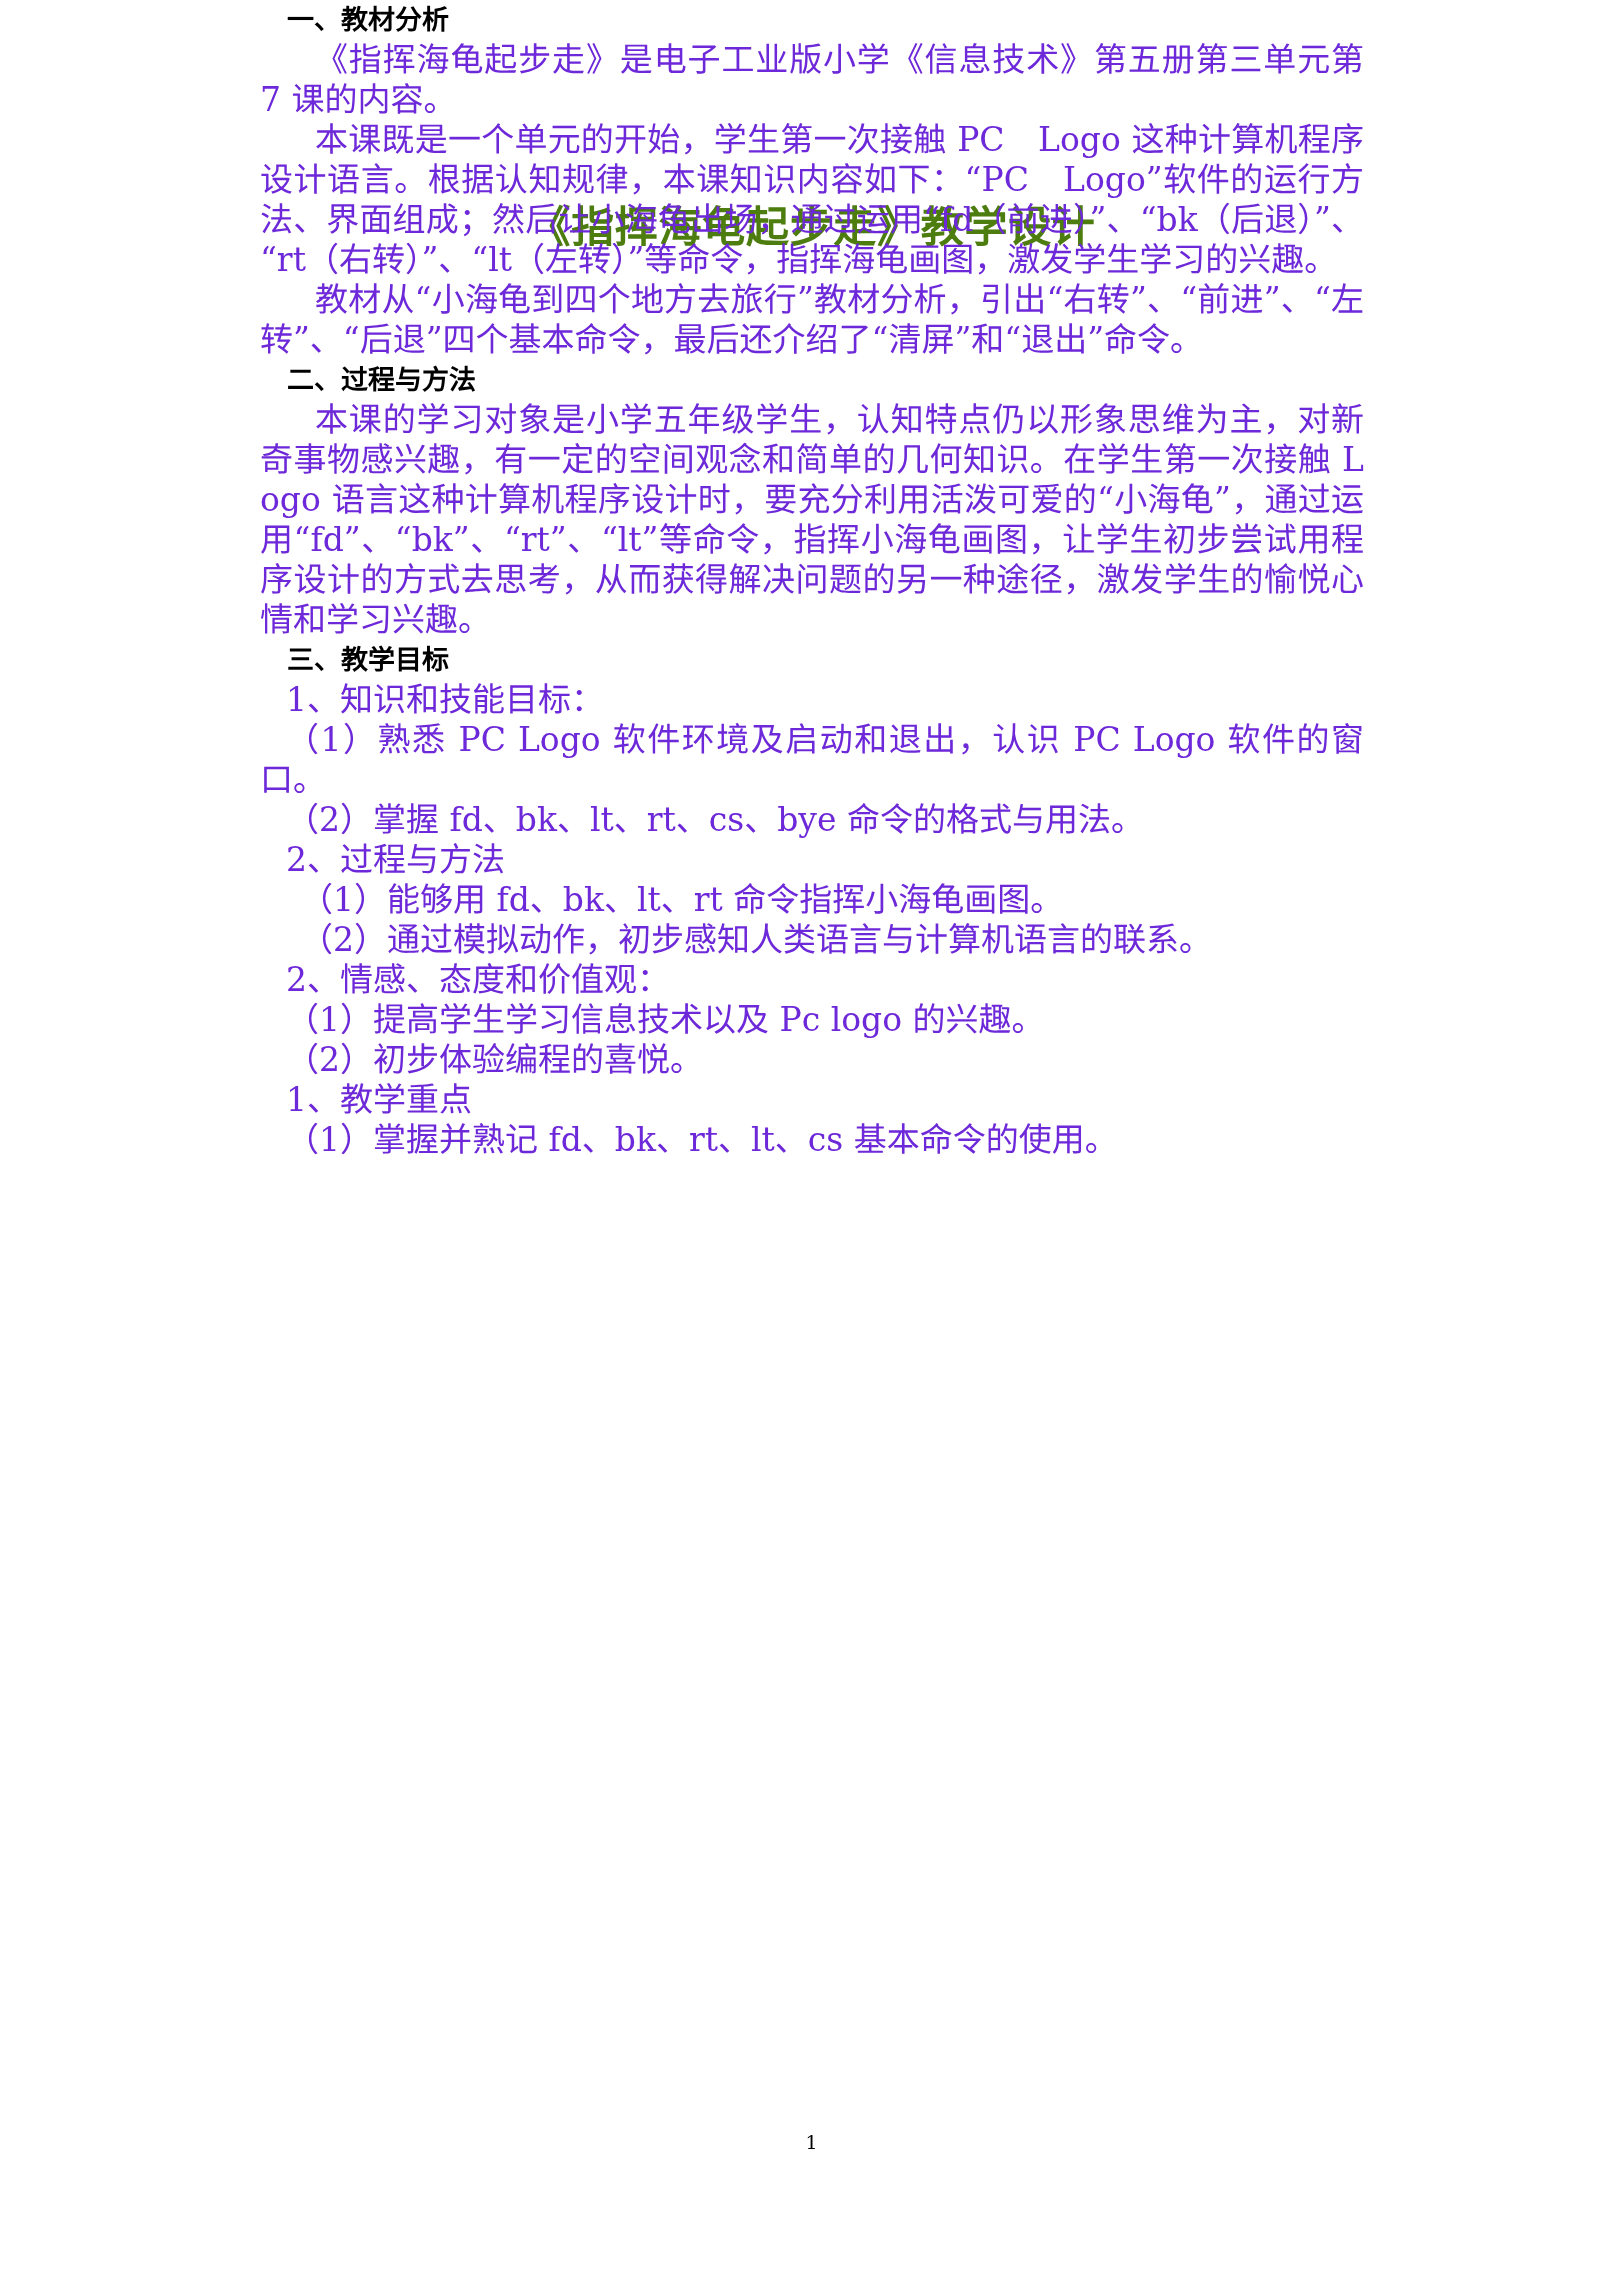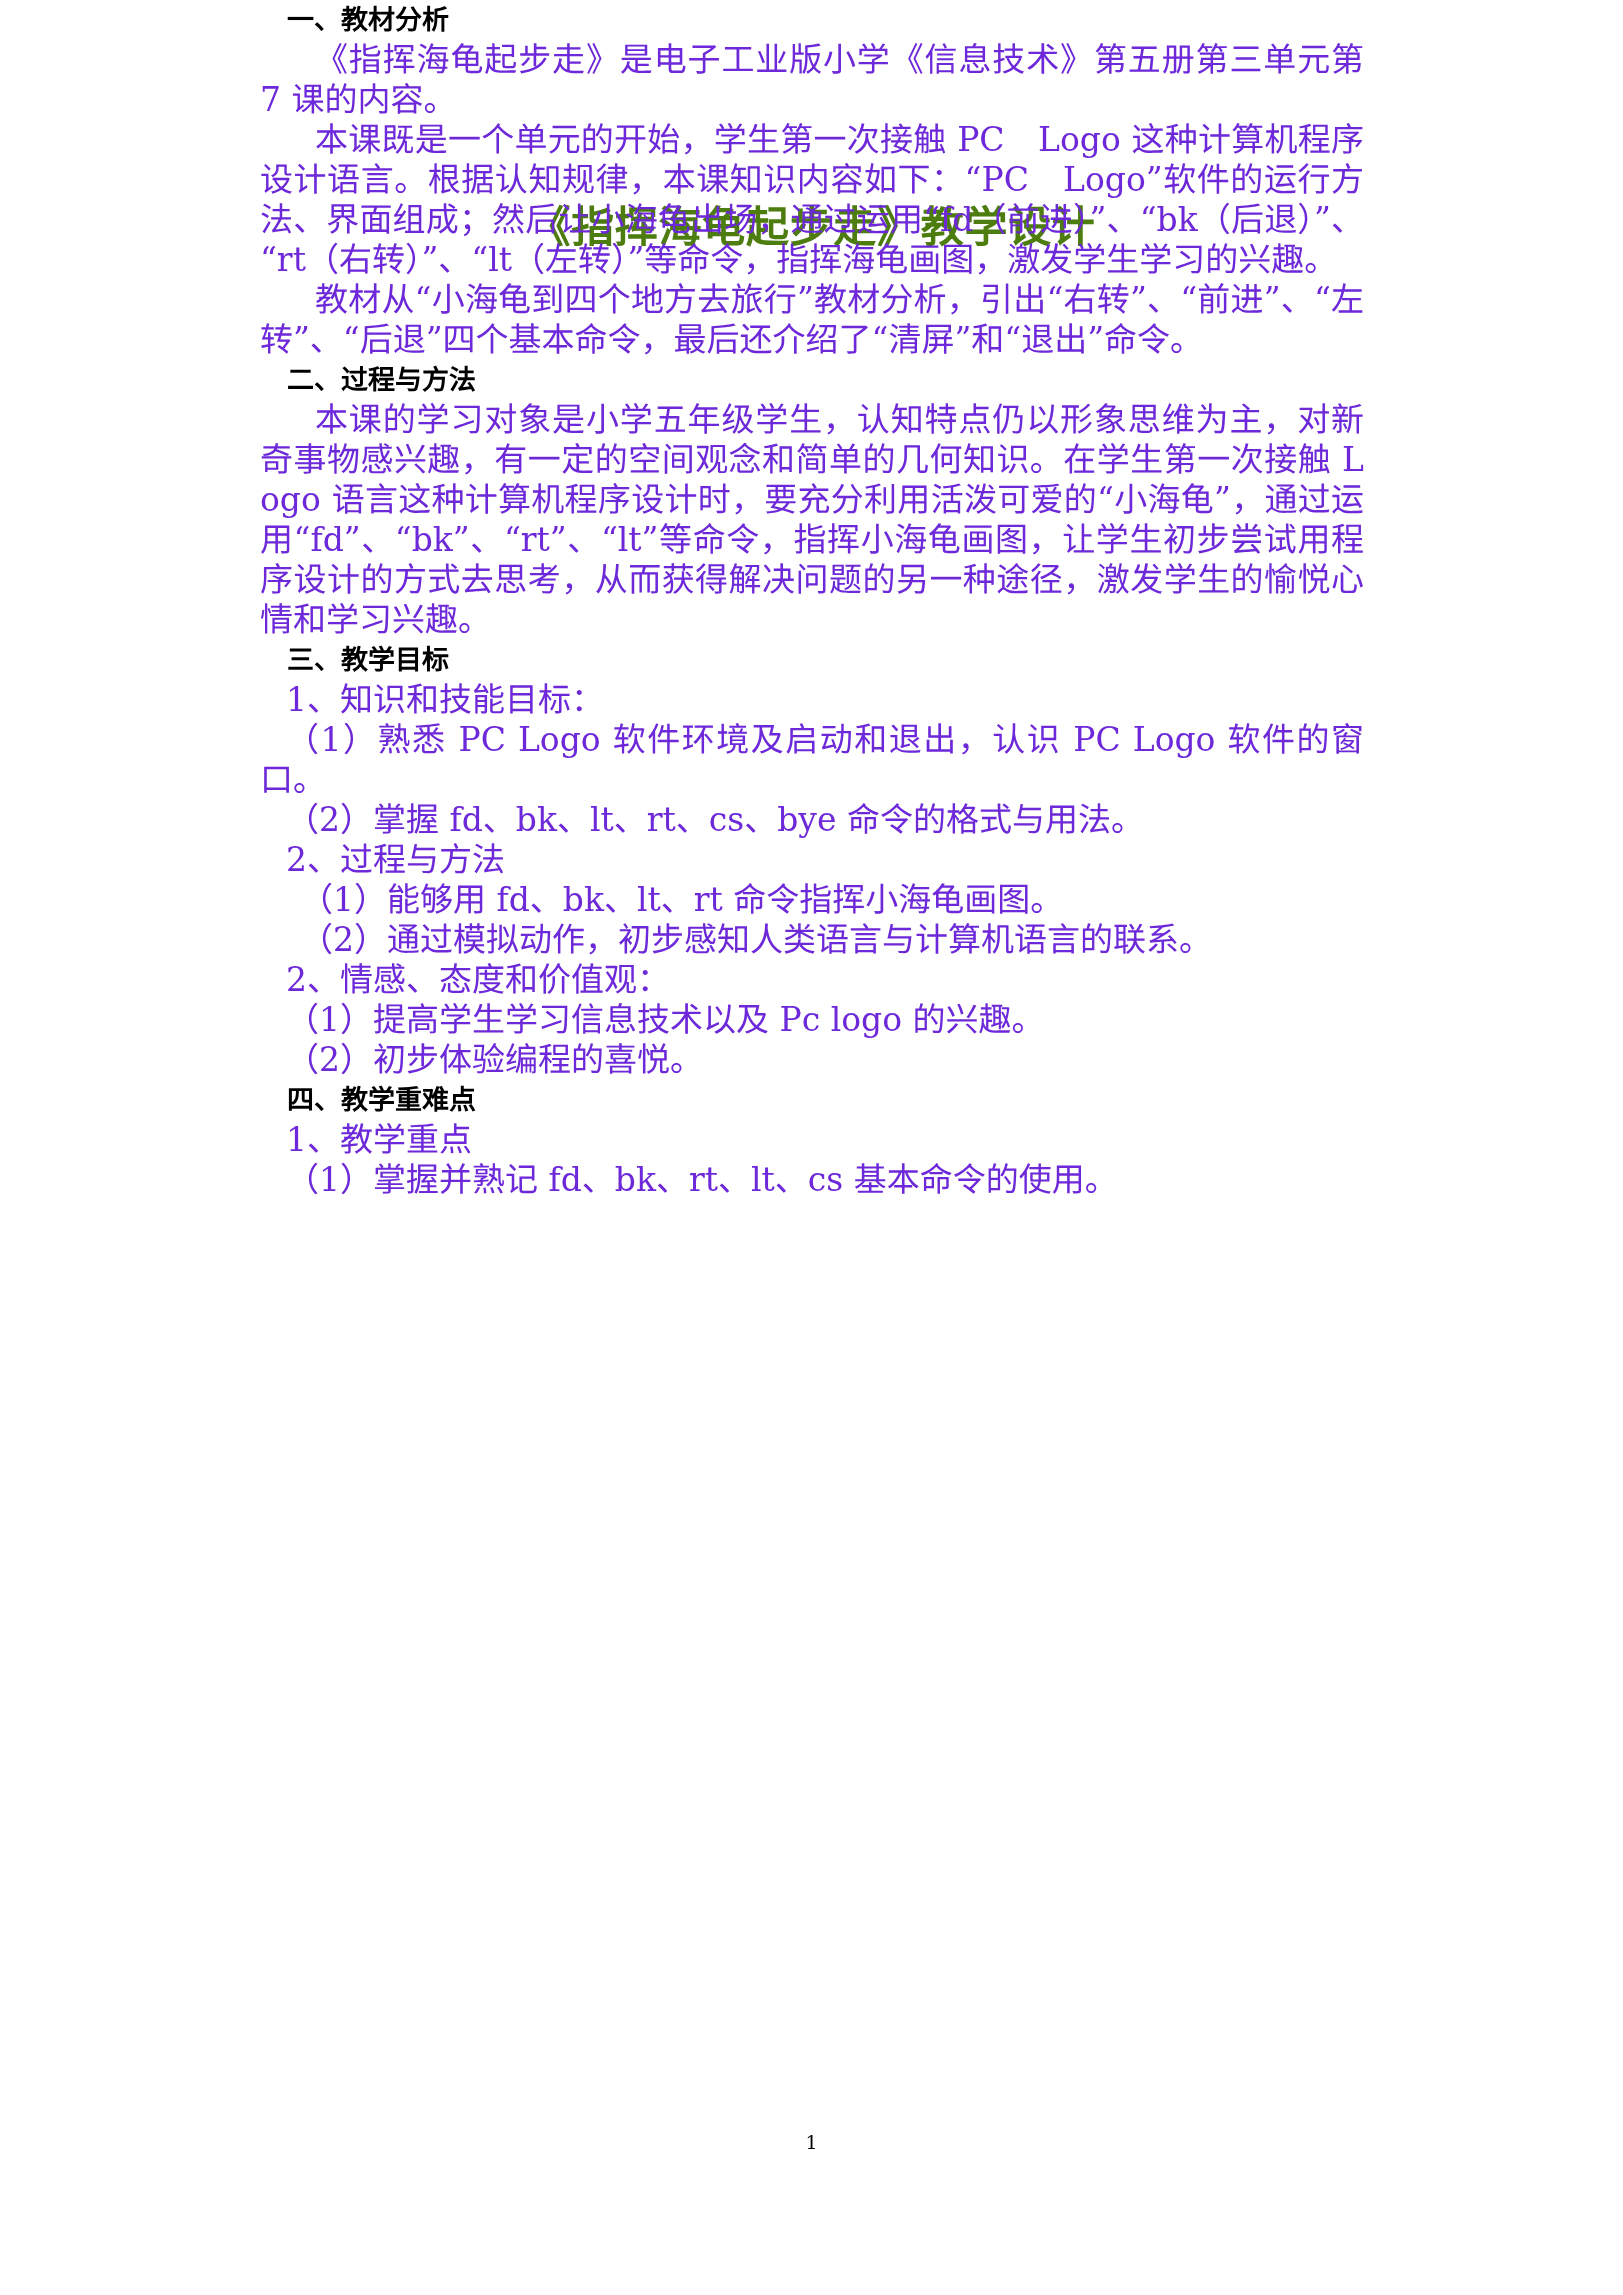--- a/index.html
+++ b/index.html
@@ -114,21 +114,20 @@
     <p class="blk item">（2）掌握 fd、bk、lt、rt、cs、bye 命令的格式与用法。</p>
 
     <p class="blk sub-head">2、过程与方法</p>
     <p class="blk item-deep">（1）能够用 fd、bk、lt、rt 命令指挥小海龟画图。</p>
     <p class="blk item-deep">（2）通过模拟动作，初步感知人类语言与计算机语言的联系。</p>
 
     <p class="blk sub-head">2、情感、态度和价值观：</p>
     <p class="blk item">（1）提高学生学习信息技术以及 Pc logo 的兴趣。</p>
     <p class="blk item">（2）初步体验编程的喜悦。</p>
 
-    <div class="sec-head">四、教学重难点</div>
 
     <p class="blk sub-head">1、教学重点</p>
     <p class="blk item">（1）掌握并熟记 fd、bk、rt、lt、cs 基本命令的使用。</p>
 
   </div>
 
   <div class="page-number">1</div>
 
 </div>
 

